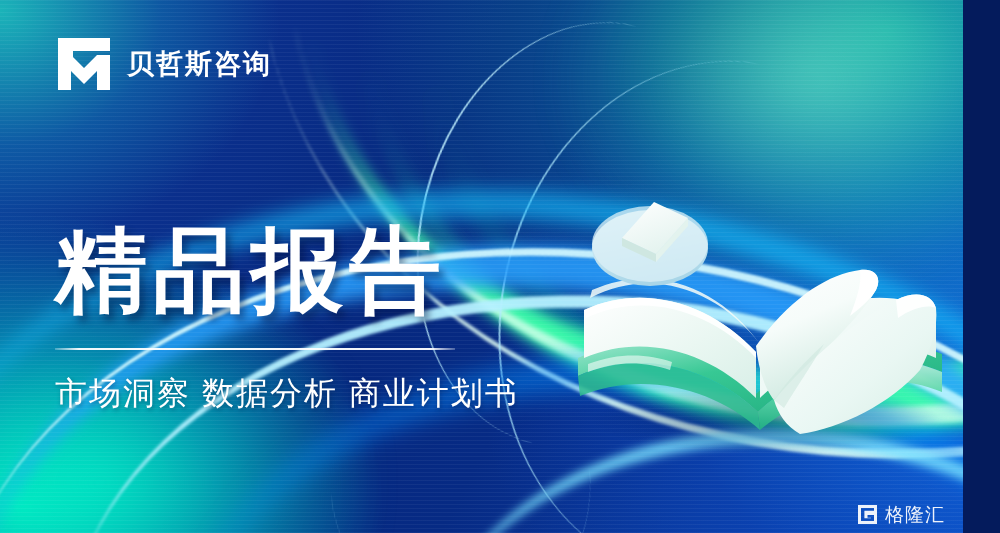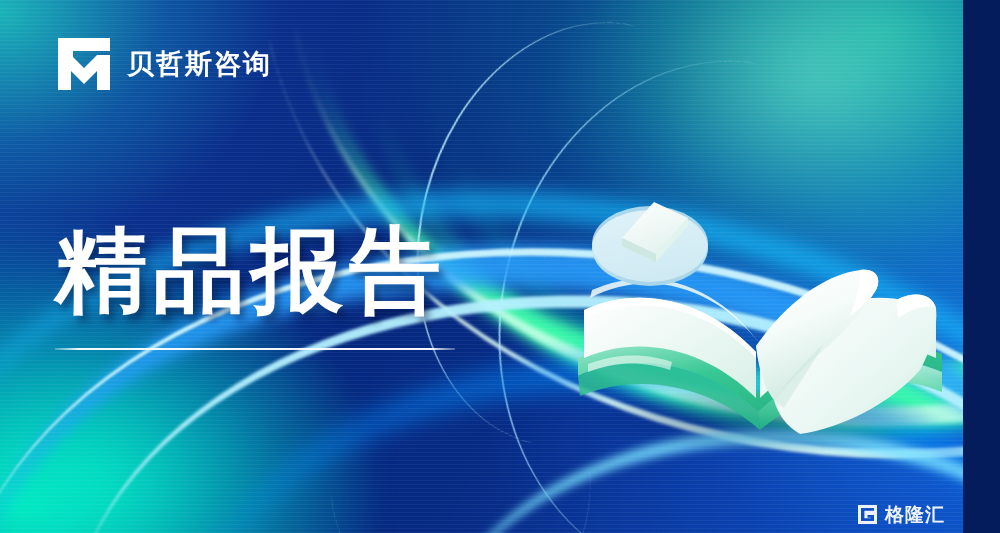--- a/index.html
+++ b/index.html
@@ -97,21 +97,21 @@
   .subtitle{ margin-top:26px; color:#fff; font-size:32px; letter-spacing:2px; line-height:1.1;
              text-shadow:1px 2px 4px rgba(0,10,50,.35); white-space:nowrap; }
 
   
   .book{ position:absolute; left:560px; top:158px; width:400px; height:290px; }
   .book svg{ display:block; width:100%; height:100%; overflow:visible; }
 
   
   .watermark{ position:absolute; right:18px; bottom:8px; display:flex; align-items:center; gap:7px; opacity:.93; }
   .wm-mark{ width:21px; height:21px; position:relative; }
-  .wm-text{ color:#fff; font-size:19px; font-weight:bold; letter-spacing:1px; line-height:1; }
+  .wm-text{ color:#fff; font-size:19px; font-weight:normal; letter-spacing:1px; line-height:1; }
 </style>
 </head>
 <body>
 
 <div class="banner">
 
   <div class="fx">
     <div class="glow-tr"></div>
     <div class="glow-bl"></div>
 
@@ -145,20 +145,21 @@
       </svg>
     </div>
     <div class="logo-text">
       <div class="logo-cn">贝哲斯咨询</div>
     </div>
   </div>
 
   <div class="headline">
     <div class="title">精品报告</div>
     <div class="divider"></div>
+    <div class="subtitle">市场洞察 数据分析 商业计划书</div>
   </div>
 
   <div class="book">
     <svg viewBox="0 0 400 290" aria-hidden="true">
       <defs>
         <linearGradient id="pgL" x1="0" y1="0" x2="1" y2="1">
           <stop offset="0%" stop-color="#ffffff"></stop>
           <stop offset="55%" stop-color="#eaf7f2"></stop>
           <stop offset="100%" stop-color="#d8efe7"></stop>
         </linearGradient>

